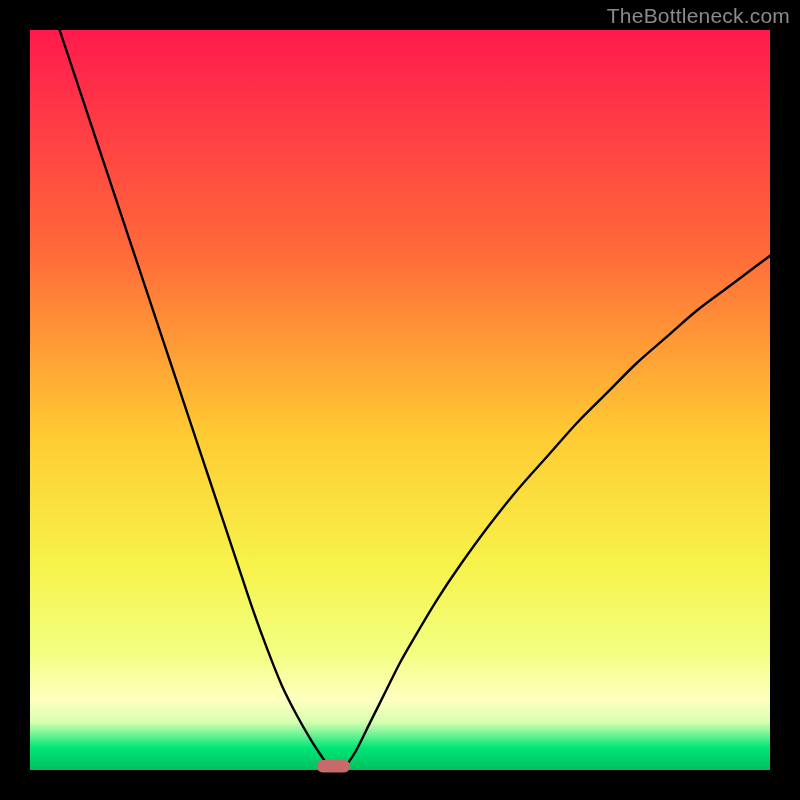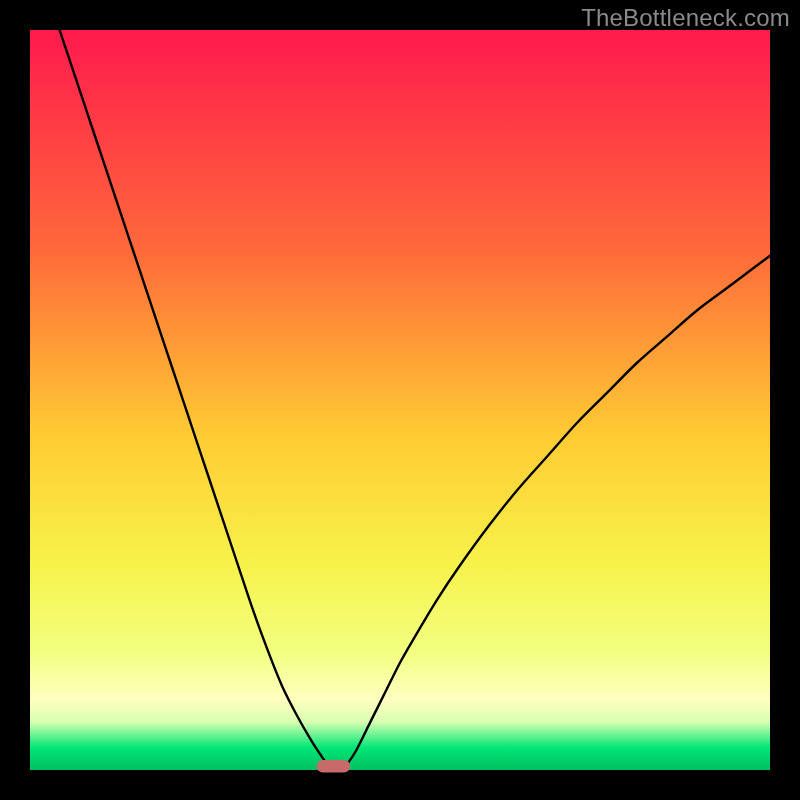--- a/index.html
+++ b/index.html
@@ -17,21 +17,21 @@
     top: 0;
     width: 800px;
     height: 800px;
     background: #000;
   }
   .watermark {
     position: absolute;
     top: 4px;
     right: 10px;
     color: #8a8a8a;
-    font-size: 24px;
+    font-size: 21px;
     letter-spacing: 0.2px;
     font-weight: 400;
     user-select: none;
   }
   svg {
     position: absolute;
     left: 0;
     top: 0;
   }
 </style>

